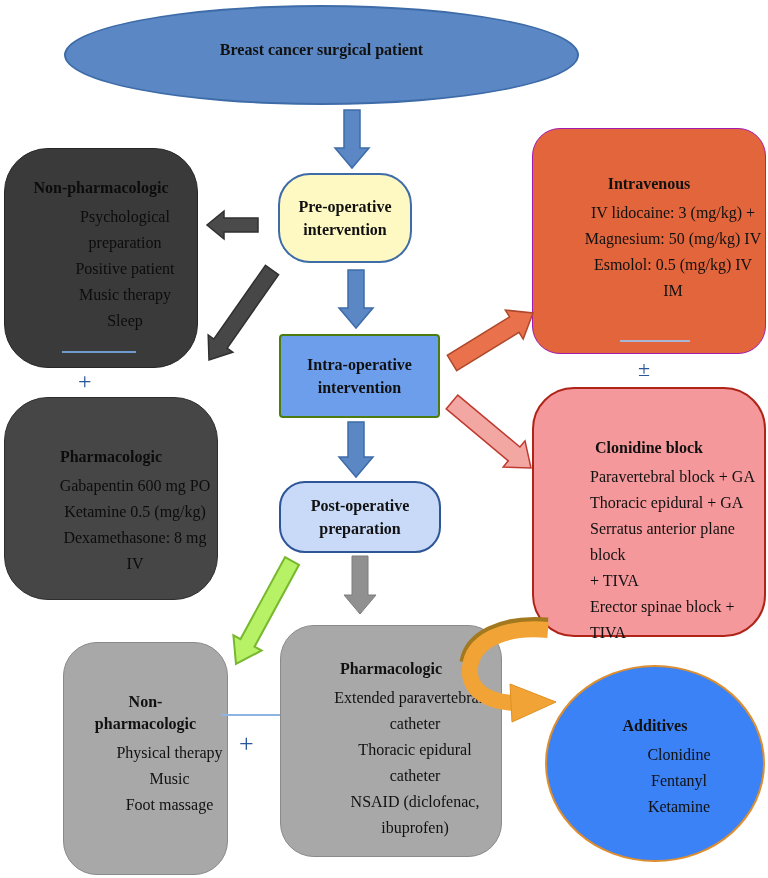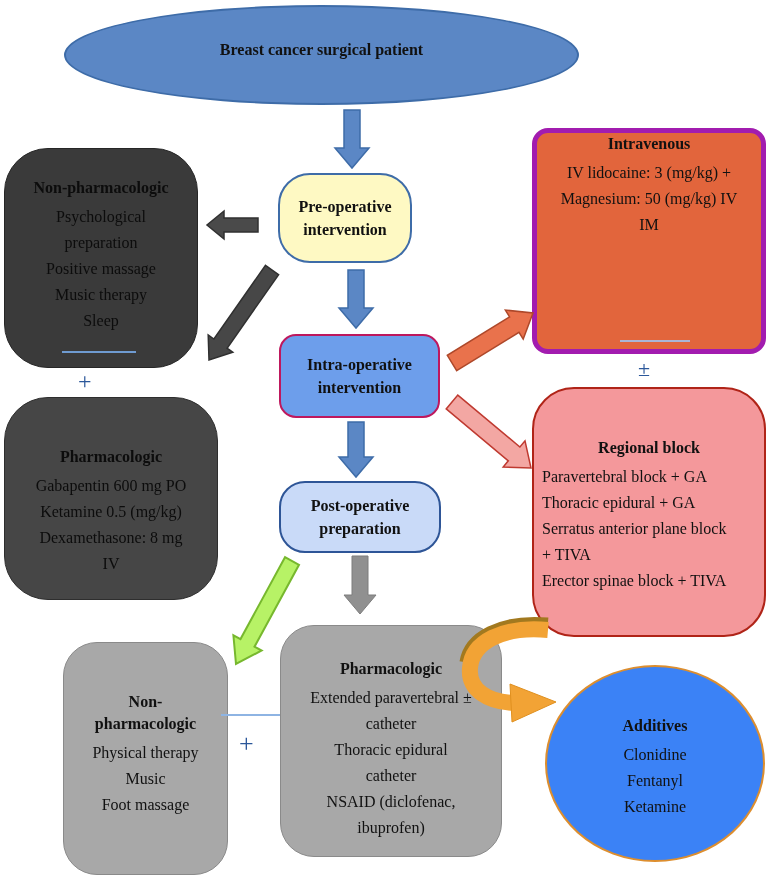--- a/index.html
+++ b/index.html
@@ -1,20 +1,20 @@
 <!DOCTYPE html>
 <html><head>
 <meta charset="utf-8">
 <style>
   html,body{margin:0;padding:0;background:#ffffff;}
   #canvas{position:relative;width:768px;height:878px;background:#ffffff;overflow:hidden;
           font-family:"Liberation Serif",serif;color:#111;}
   .node{position:absolute;box-sizing:border-box;text-align:center;}
   .hdr{font-weight:bold;font-size:16px;line-height:22px;margin-bottom:5px;}
-  .body{font-size:16px;line-height:26px;}
+  .body{font-size:16px;line-height:26px;margin-left:48px;}
   .body-left{text-align:left;padding-left:8px;padding-right:6px;}
   .ellipse{background:#5b87c5;border:2px solid #3e6ca8;border-radius:50%;}
   .phase{display:flex;align-items:center;justify-content:center;font-weight:bold;
          font-size:16px;line-height:23px;}
   .phase span{display:block;width:132px;}
   .darkbox{color:#0c0c0c;}
   .divider{position:absolute;height:2px;}
   .op{position:absolute;color:#2b579a;font-family:"Liberation Serif",serif;font-weight:normal;}
   svg.overlay{position:absolute;left:0;top:0;pointer-events:none;}
 </style>
@@ -24,64 +24,65 @@
 <div id="canvas">
 
   <div class="node ellipse" style="left:64px;top:5px;width:515px;height:100px;padding-top:32px;">
     <div class="hdr">Breast cancer surgical patient</div>
   </div>
 
   <div class="node phase" style="left:278px;top:173px;width:134px;height:90px;border-radius:32px;background:#fef9c3;border:2px solid #3e6ca8;">
     <span>Pre-operative intervention</span>
   </div>
 
-  <div class="node phase" style="left:279px;top:334px;width:161px;height:84px;border-radius:17px;background:#6d9eeb;border:2px solid #be185d;">
+  <div class="node phase" style="left:279px;top:334px;width:161px;height:84px;border-radius:4px;background:#6d9eeb;border:2px solid #4d7c0f;">
     <span>Intra-operative intervention</span>
   </div>
 
   <div class="node phase" style="left:279px;top:481px;width:162px;height:72px;border-radius:26px;background:#c9daf8;border:2px solid #2e5597;">
     <span>Post-operative preparation</span>
   </div>
 
   <div class="node darkbox" style="left:4px;top:148px;width:194px;height:220px;border-radius:44px;background:#3a3a3a;border:1px solid #262626;padding-top:28px;">
     <div class="hdr">Non-pharmacologic</div>
     <div class="body">
         <div>Psychological</div>
         <div>preparation</div>
-        <div>Positive massage</div>
+        <div>Positive patient</div>
         <div>Music therapy</div>
         <div>Sleep</div>
       </div>
   </div>
   <div class="divider" style="left:62px;top:351px;width:74px;background:#6f9bd1;"></div>
   <div class="op" style="left:78px;top:368px;font-size:24px;">+</div>
 
   <div class="node darkbox" style="left:4px;top:397px;width:214px;height:203px;border-radius:44px;background:#464646;border:1px solid #2e2e2e;padding-top:48px;">
     <div class="hdr">Pharmacologic</div>
     <div class="body">
         <div>Gabapentin 600 mg PO</div>
         <div>Ketamine 0.5 (mg/kg)</div>
         <div>Dexamethasone: 8 mg</div>
         <div>IV</div>
       </div>
   </div>
 
-  <div class="node" style="left:532px;top:128px;width:234px;height:226px;border-radius:16px;background:#e2653c;border:5px solid #a21caf;">
+  <div class="node" style="left:532px;top:128px;width:234px;height:226px;border-radius:28px;background:#e2653c;border:1px solid #a21caf;padding-top:44px;">
     <div class="hdr">Intravenous</div>
     <div class="body">
         <div>IV lidocaine: 3 (mg/kg) +</div>
         <div>Magnesium: 50 (mg/kg) IV</div>
+        <div>Esmolol: 0.5 (mg/kg) IV</div>
         <div>IM</div>
       </div>
   </div>
   <div class="divider" style="left:620px;top:340px;width:70px;background:#a9b6d6;"></div>
   <div class="op" style="left:638px;top:356px;font-size:22px;">±</div>
 
   <div class="node" style="left:532px;top:387px;width:234px;height:250px;border-radius:42px;background:#f4989b;border:2px solid #b02418;padding-top:48px;">
-    <div class="hdr">Regional block</div>
+    <div class="hdr">Clonidine block</div>
     <div class="body body-left">
         <div>Paravertebral block + GA</div>
         <div>Thoracic epidural + GA</div>
         <div>Serratus anterior plane block</div>
         <div>+ TIVA</div>
         <div>Erector spinae block + TIVA</div>
       </div>
   </div>
 
   <div class="node" style="left:63px;top:642px;width:165px;height:233px;border-radius:34px;background:#a8a8a8;border:1px solid #8a8a8a;padding-top:48px;">

